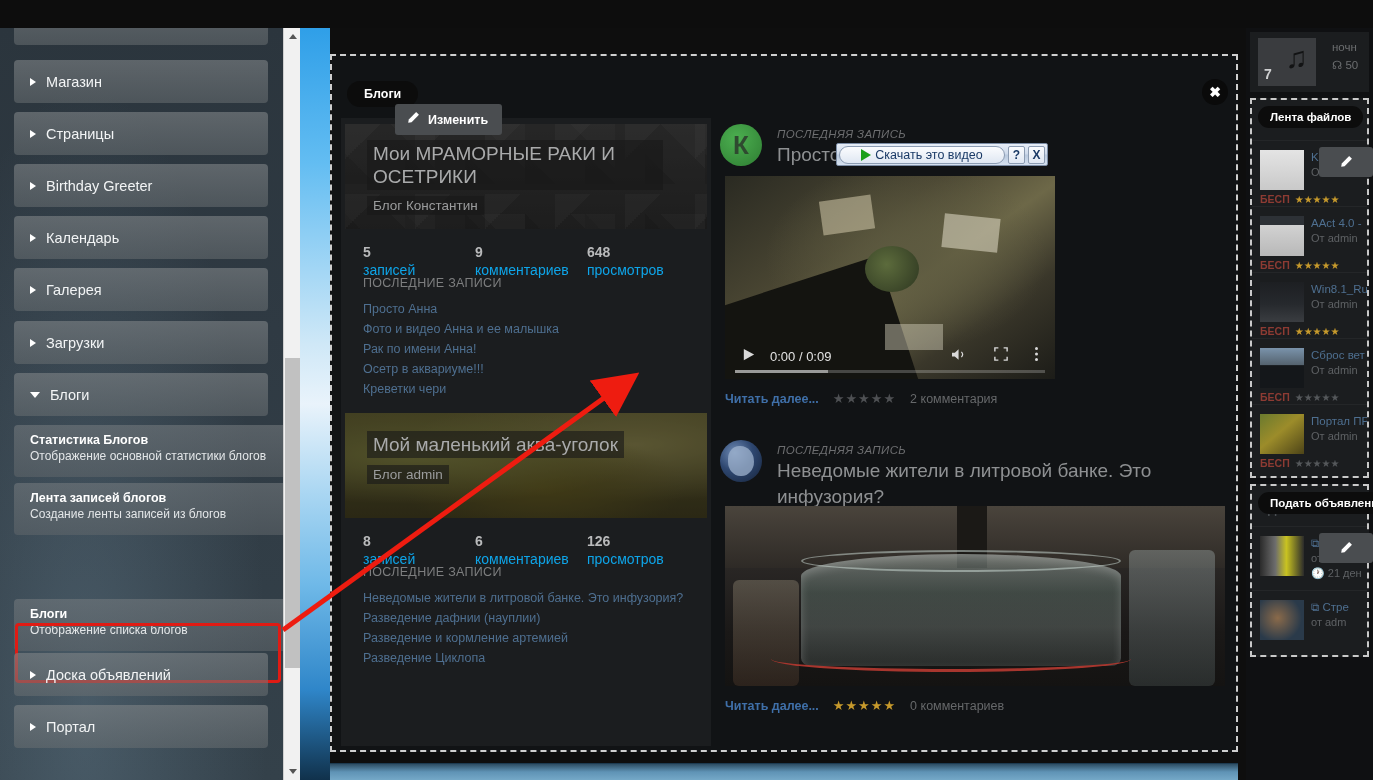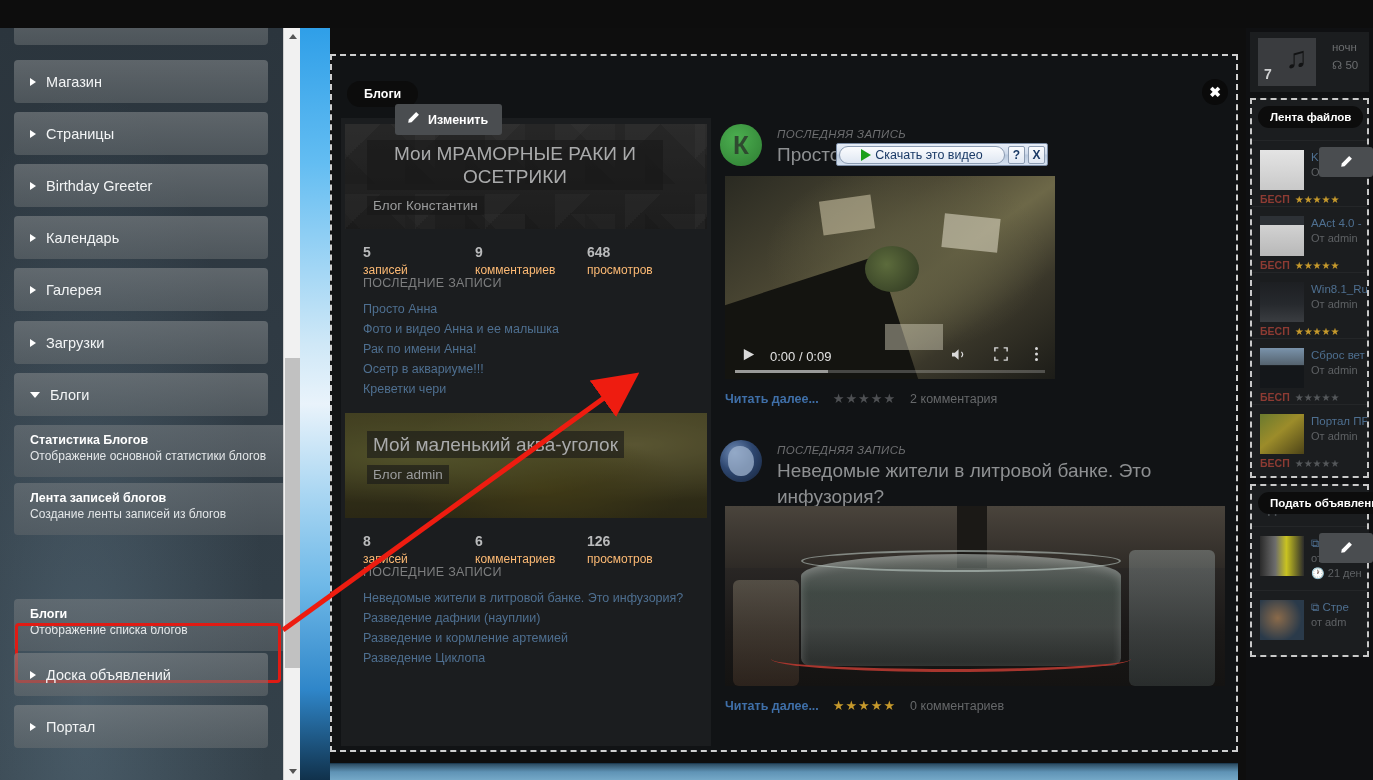--- a/index.html
+++ b/index.html
@@ -146,21 +146,20 @@
   
   #blogs-col {
     position: absolute; left: 9px; top: 62px; width: 370px; height: 628px;
     background: #1b1d1f;
     padding: 0;
   }
   .blog-card { position: relative; }
   .blog-banner {
     position: relative; width: 362px; height: 105px; margin: 6px 0 0 4px;
     overflow: hidden;
-    text-align: center;
   }
   #banner-1 {
     background: #3b3b3b;
     background-image:
       linear-gradient(135deg, rgba(255,255,255,.05) 25%, transparent 25%),
       linear-gradient(225deg, rgba(255,255,255,.04) 25%, transparent 25%),
       linear-gradient(45deg,  rgba(0,0,0,.10) 25%, transparent 25%),
       linear-gradient(to bottom, #434343, #333333);
     background-size: 70px 70px, 90px 90px, 60px 60px, 100% 100%;
   }
@@ -182,21 +181,21 @@
   .banner-sub {
     position: absolute; left: 22px; z-index: 2;
     color: #9b9c9d; font-size: 13.5px;
     background: rgba(25,25,25,.62); padding: 2px 6px;
   }
   .stats-row {
     position: relative; display: flex; padding: 14px 0 0 22px;
   }
   .stat { width: 112px; }
   .stat-num { color: #b9babb; font-size: 14px; font-weight: bold; line-height: 18px; }
-  .stat-lbl { color: #fdba74; font-size: 12px; line-height: 18px; }
+  .stat-lbl { color: #0ea5e9; font-size: 14px; line-height: 18px; }
   .recent-label {
     padding-left: 22px; color: #7d7e7f; font-size: 12.5px; letter-spacing: .3px;
     margin-top: -3px;
   }
   .recent-list { padding: 9px 0 0 22px; }
   .recent-list a {
     display: block; color: #4e6f90; font-size: 12.5px; line-height: 20px;
     text-decoration: none;
   }
 

